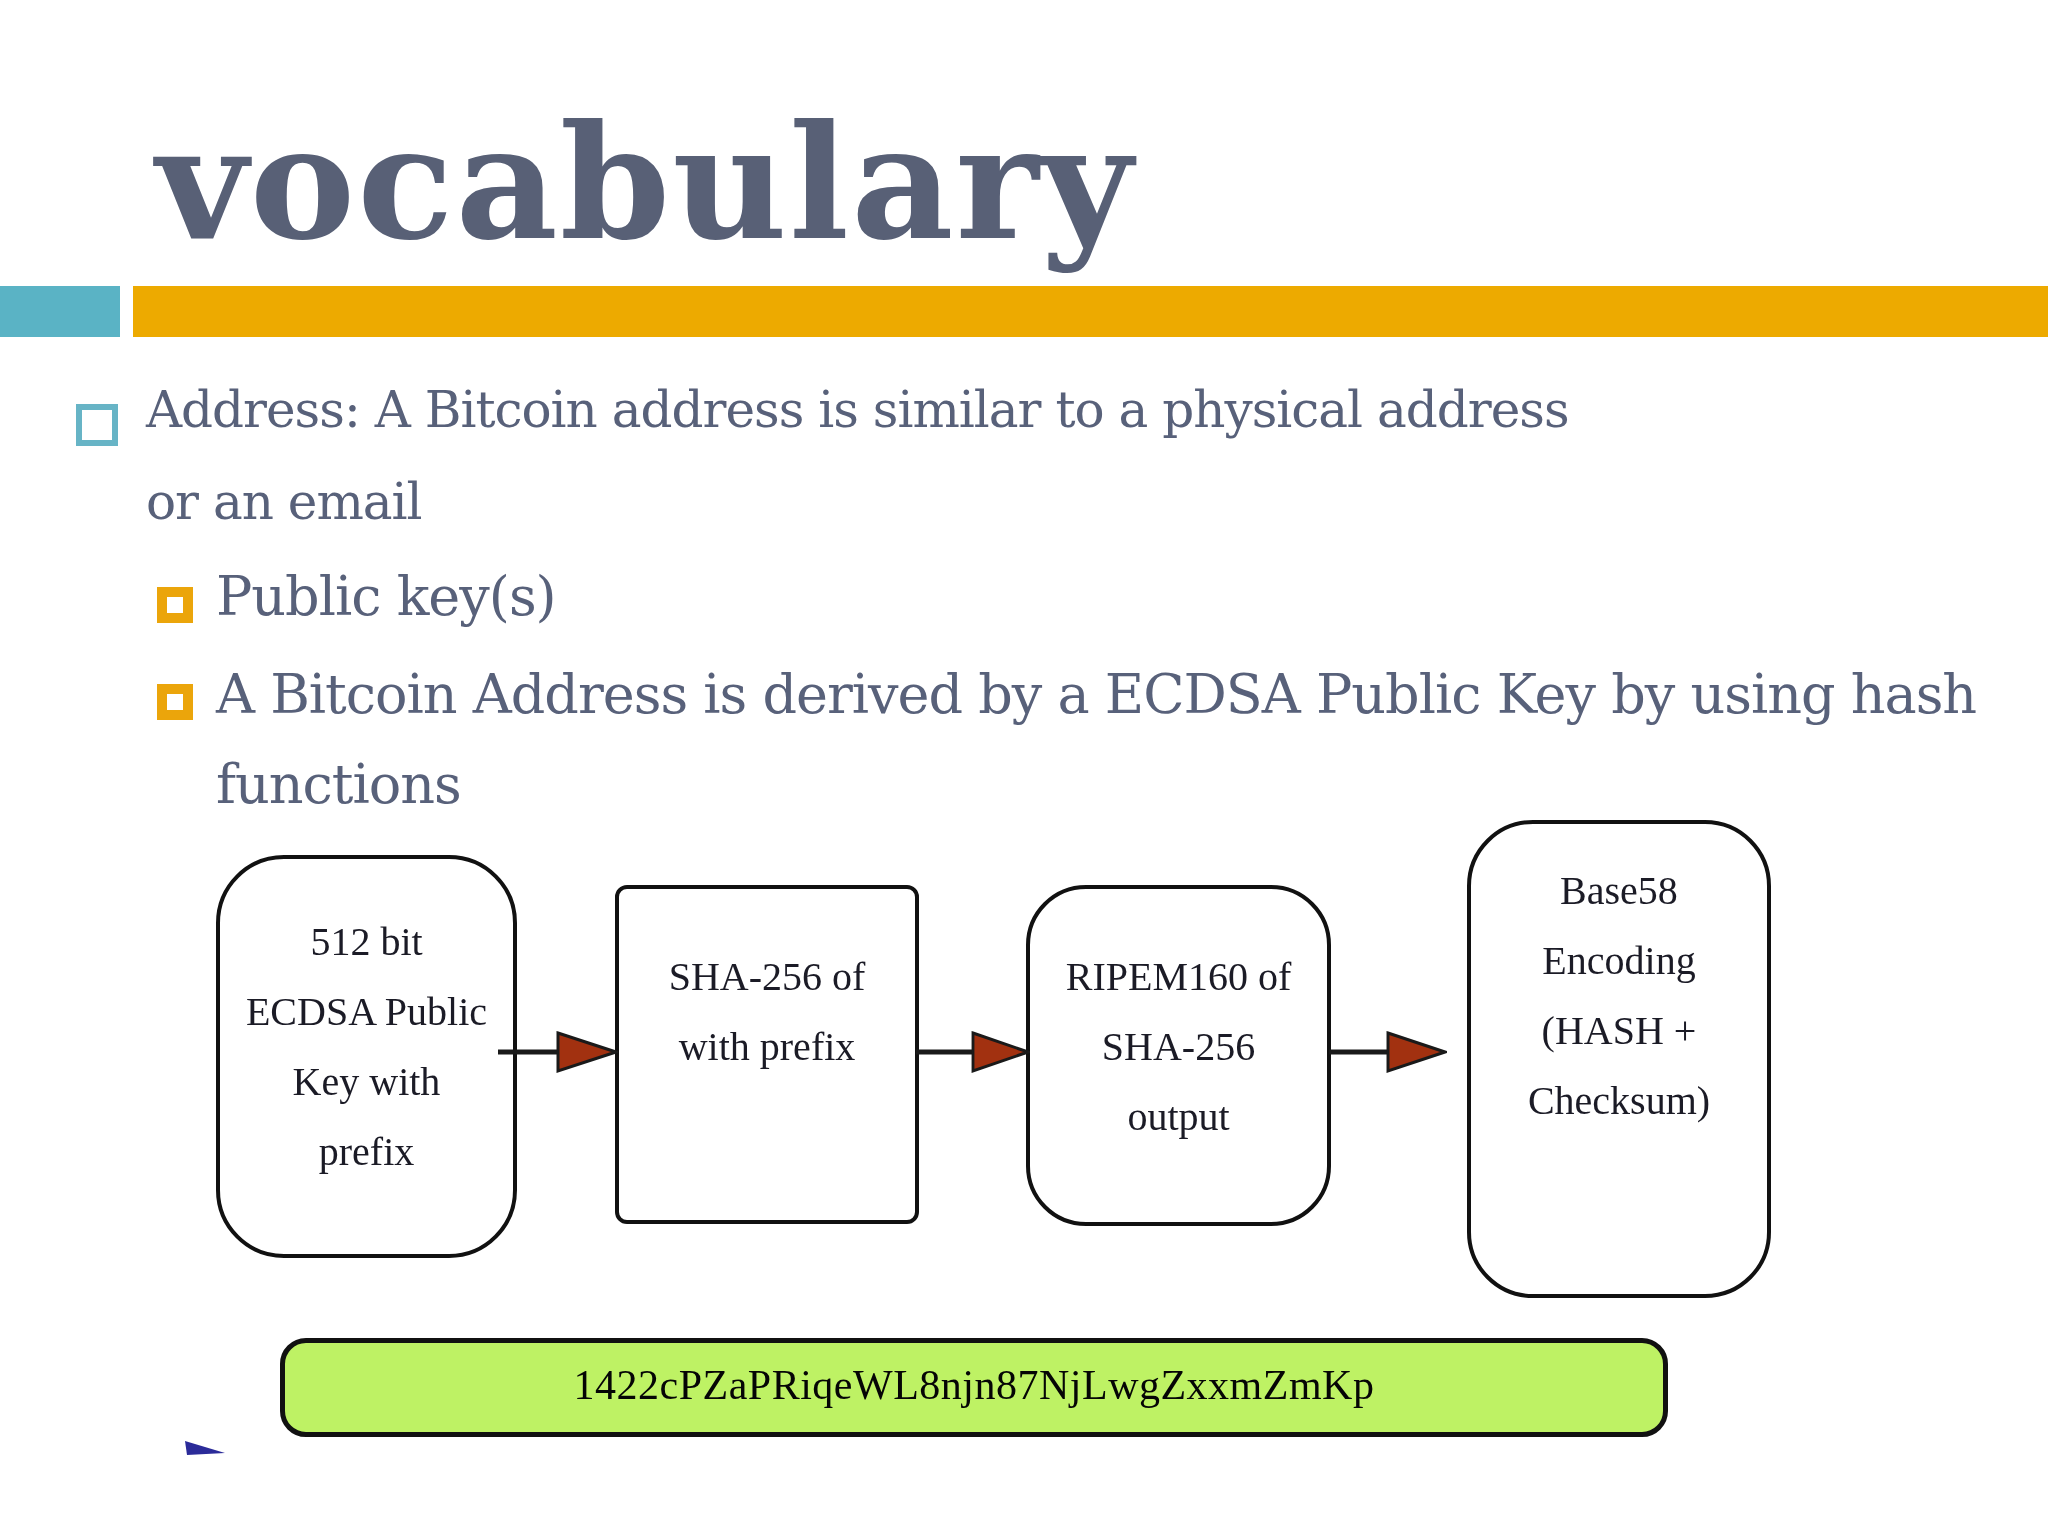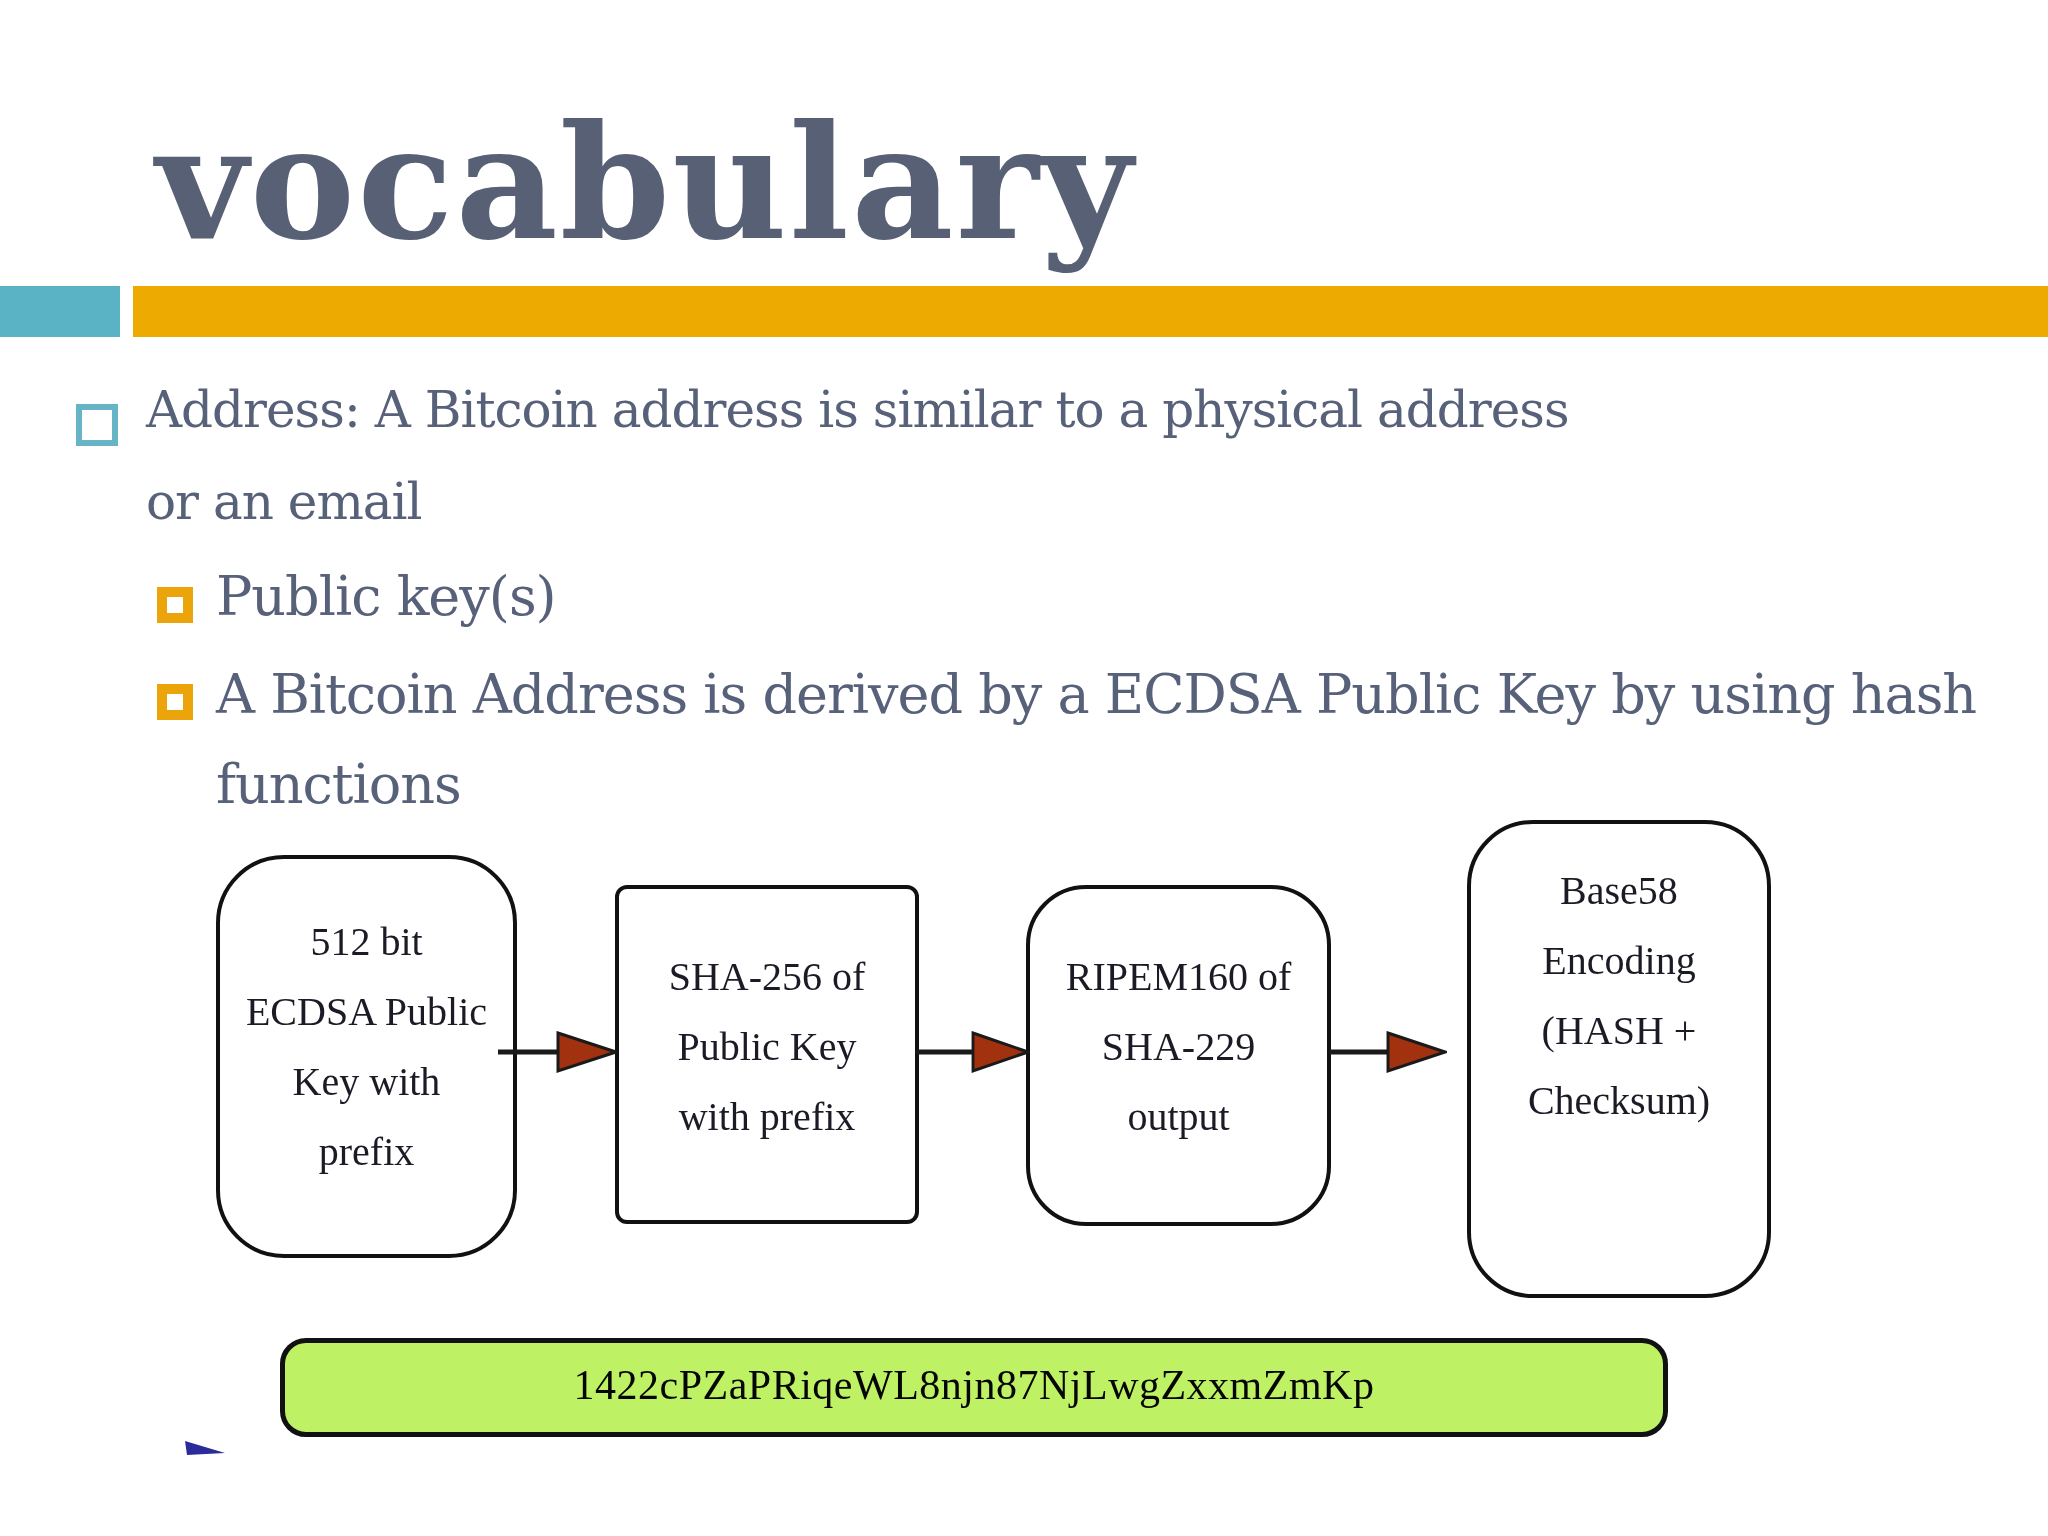--- a/index.html
+++ b/index.html
@@ -85,27 +85,26 @@
 
 <div class="abs fbox fbox-1">
   <div>512 bit</div>
   <div>ECDSA Public</div>
   <div>Key with</div>
   <div>prefix</div>
 </div>
 
 <div class="abs fbox fbox-2">
   <div>SHA-256 of</div>
-  <div>Public Key</div>
   <div>with prefix</div>
 </div>
 
 <div class="abs fbox fbox-3">
   <div>RIPEM160 of</div>
-  <div>SHA-229</div>
+  <div>SHA-256</div>
   <div>output</div>
 </div>
 
 <div class="abs fbox fbox-4">
   <div>Base58</div>
   <div>Encoding</div>
   <div>(HASH +</div>
   <div>Checksum)</div>
 </div>
 

